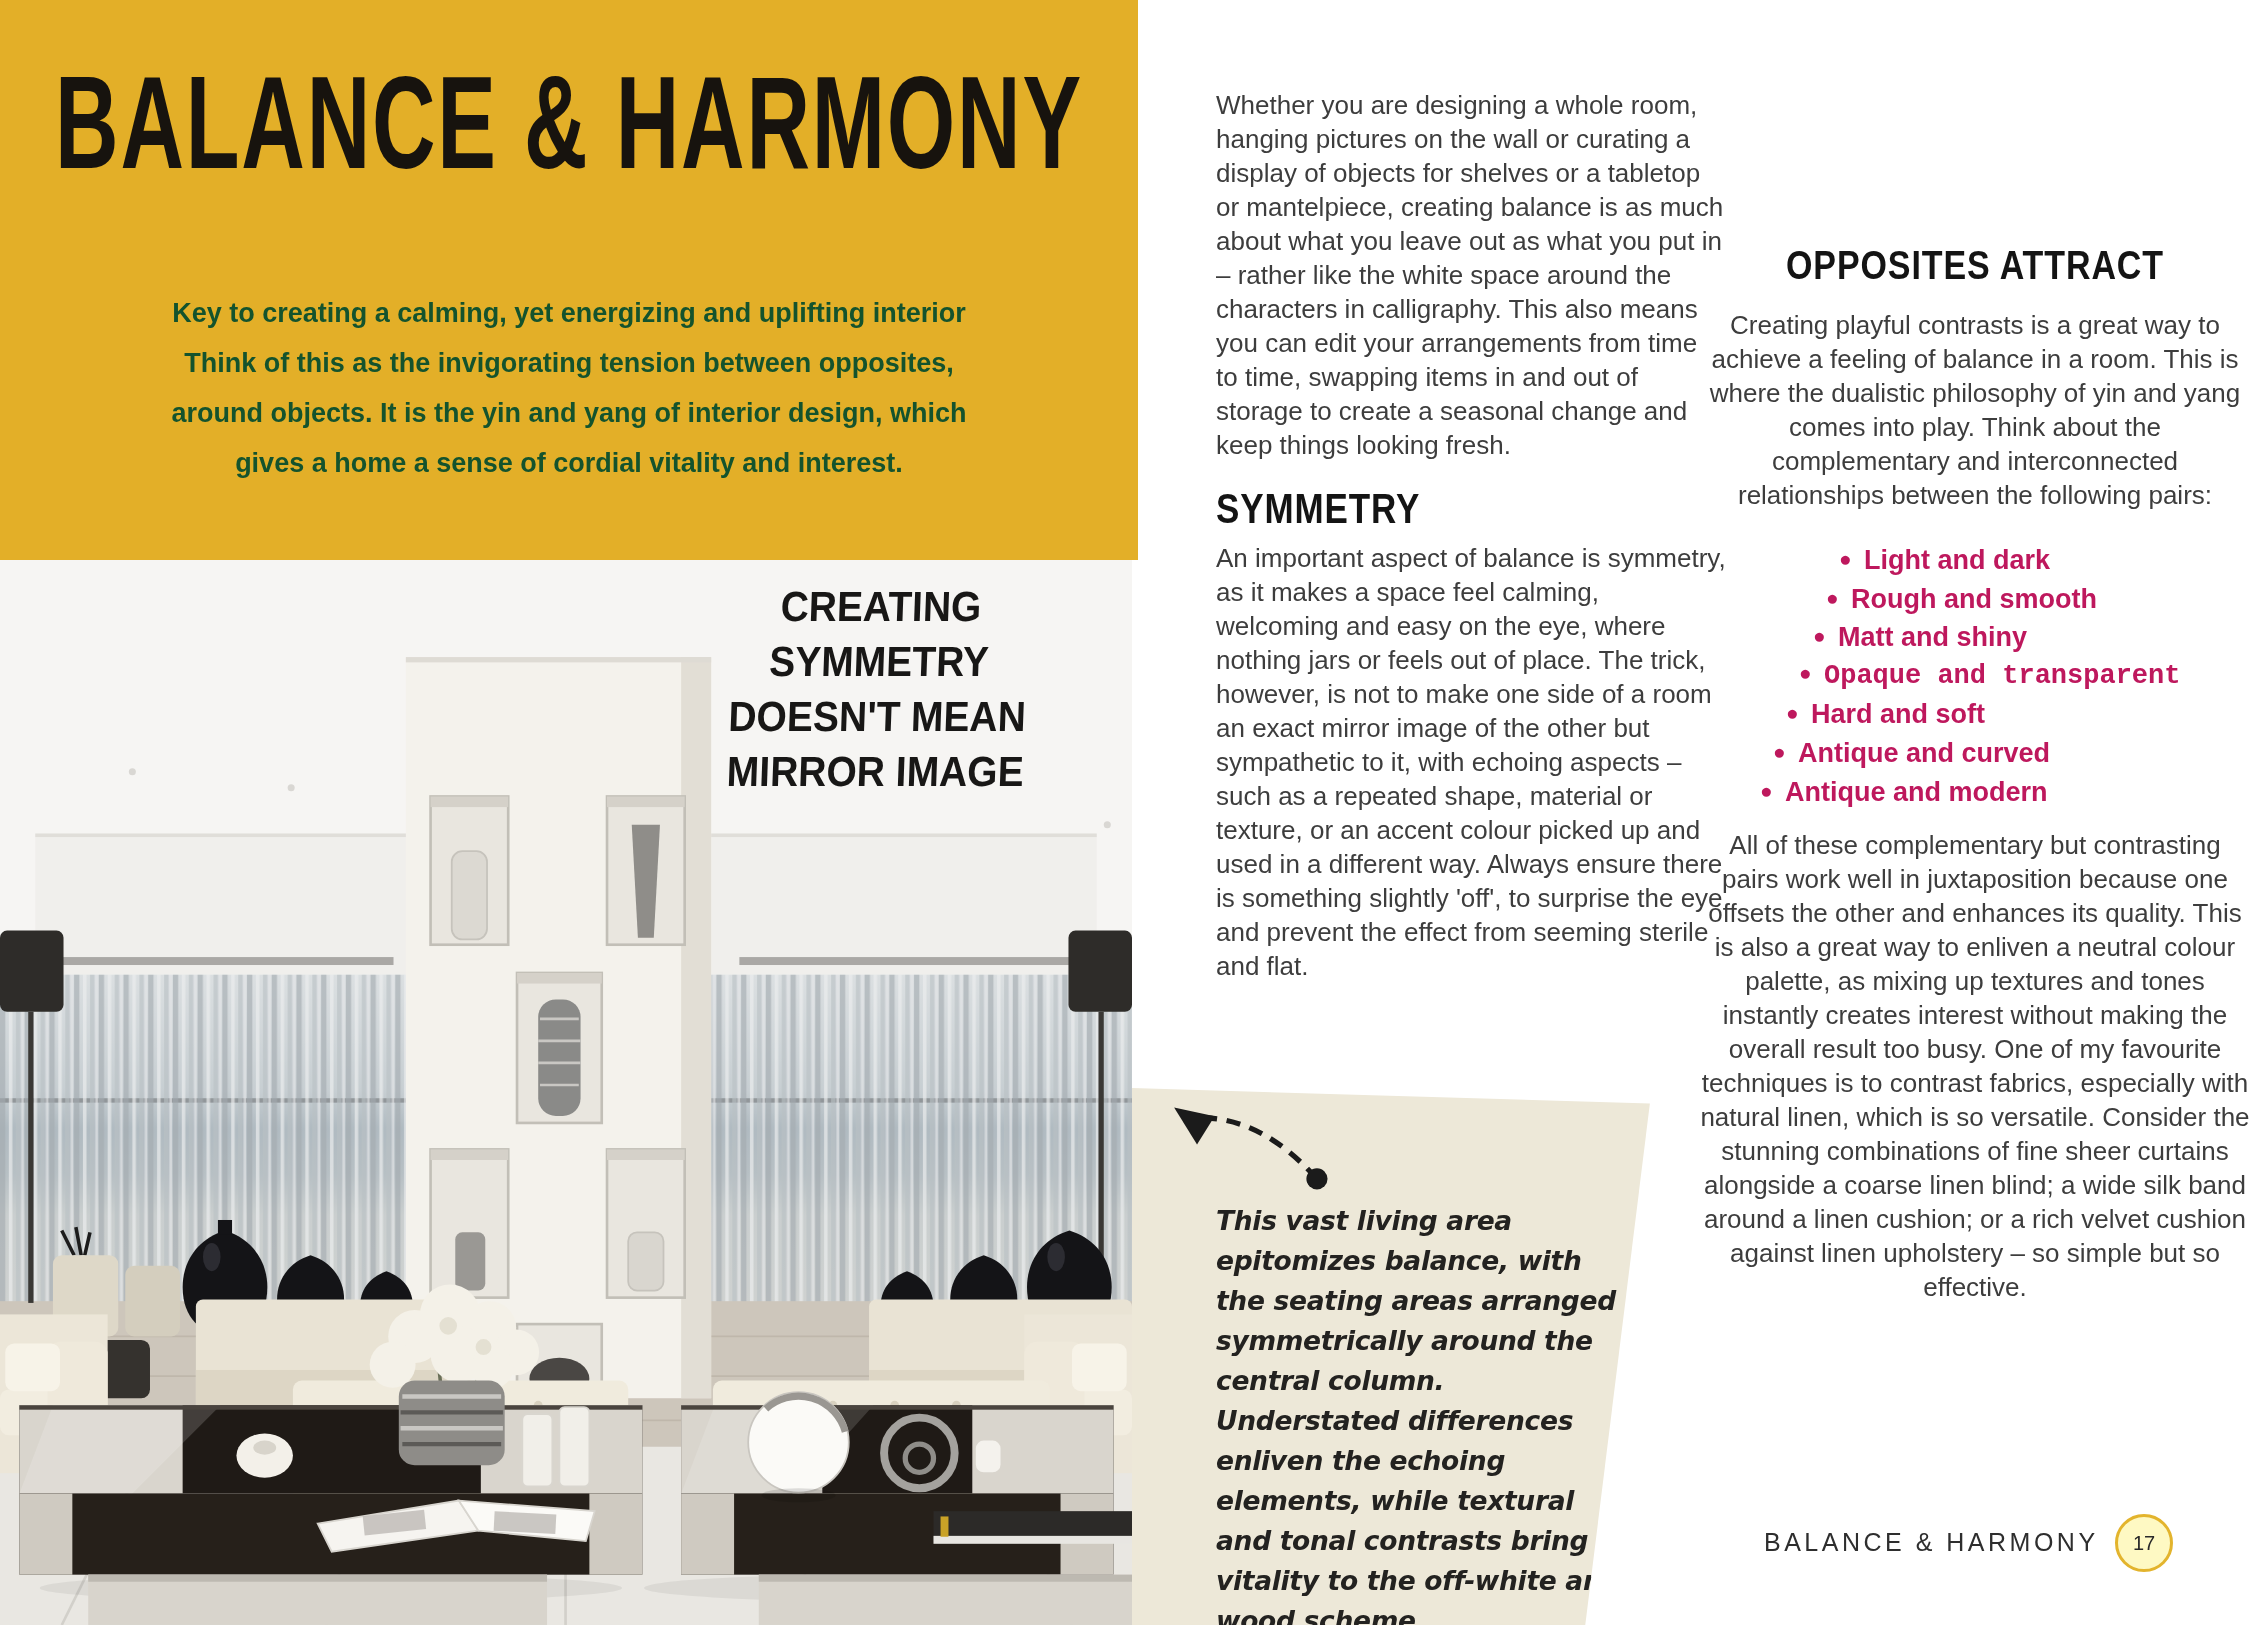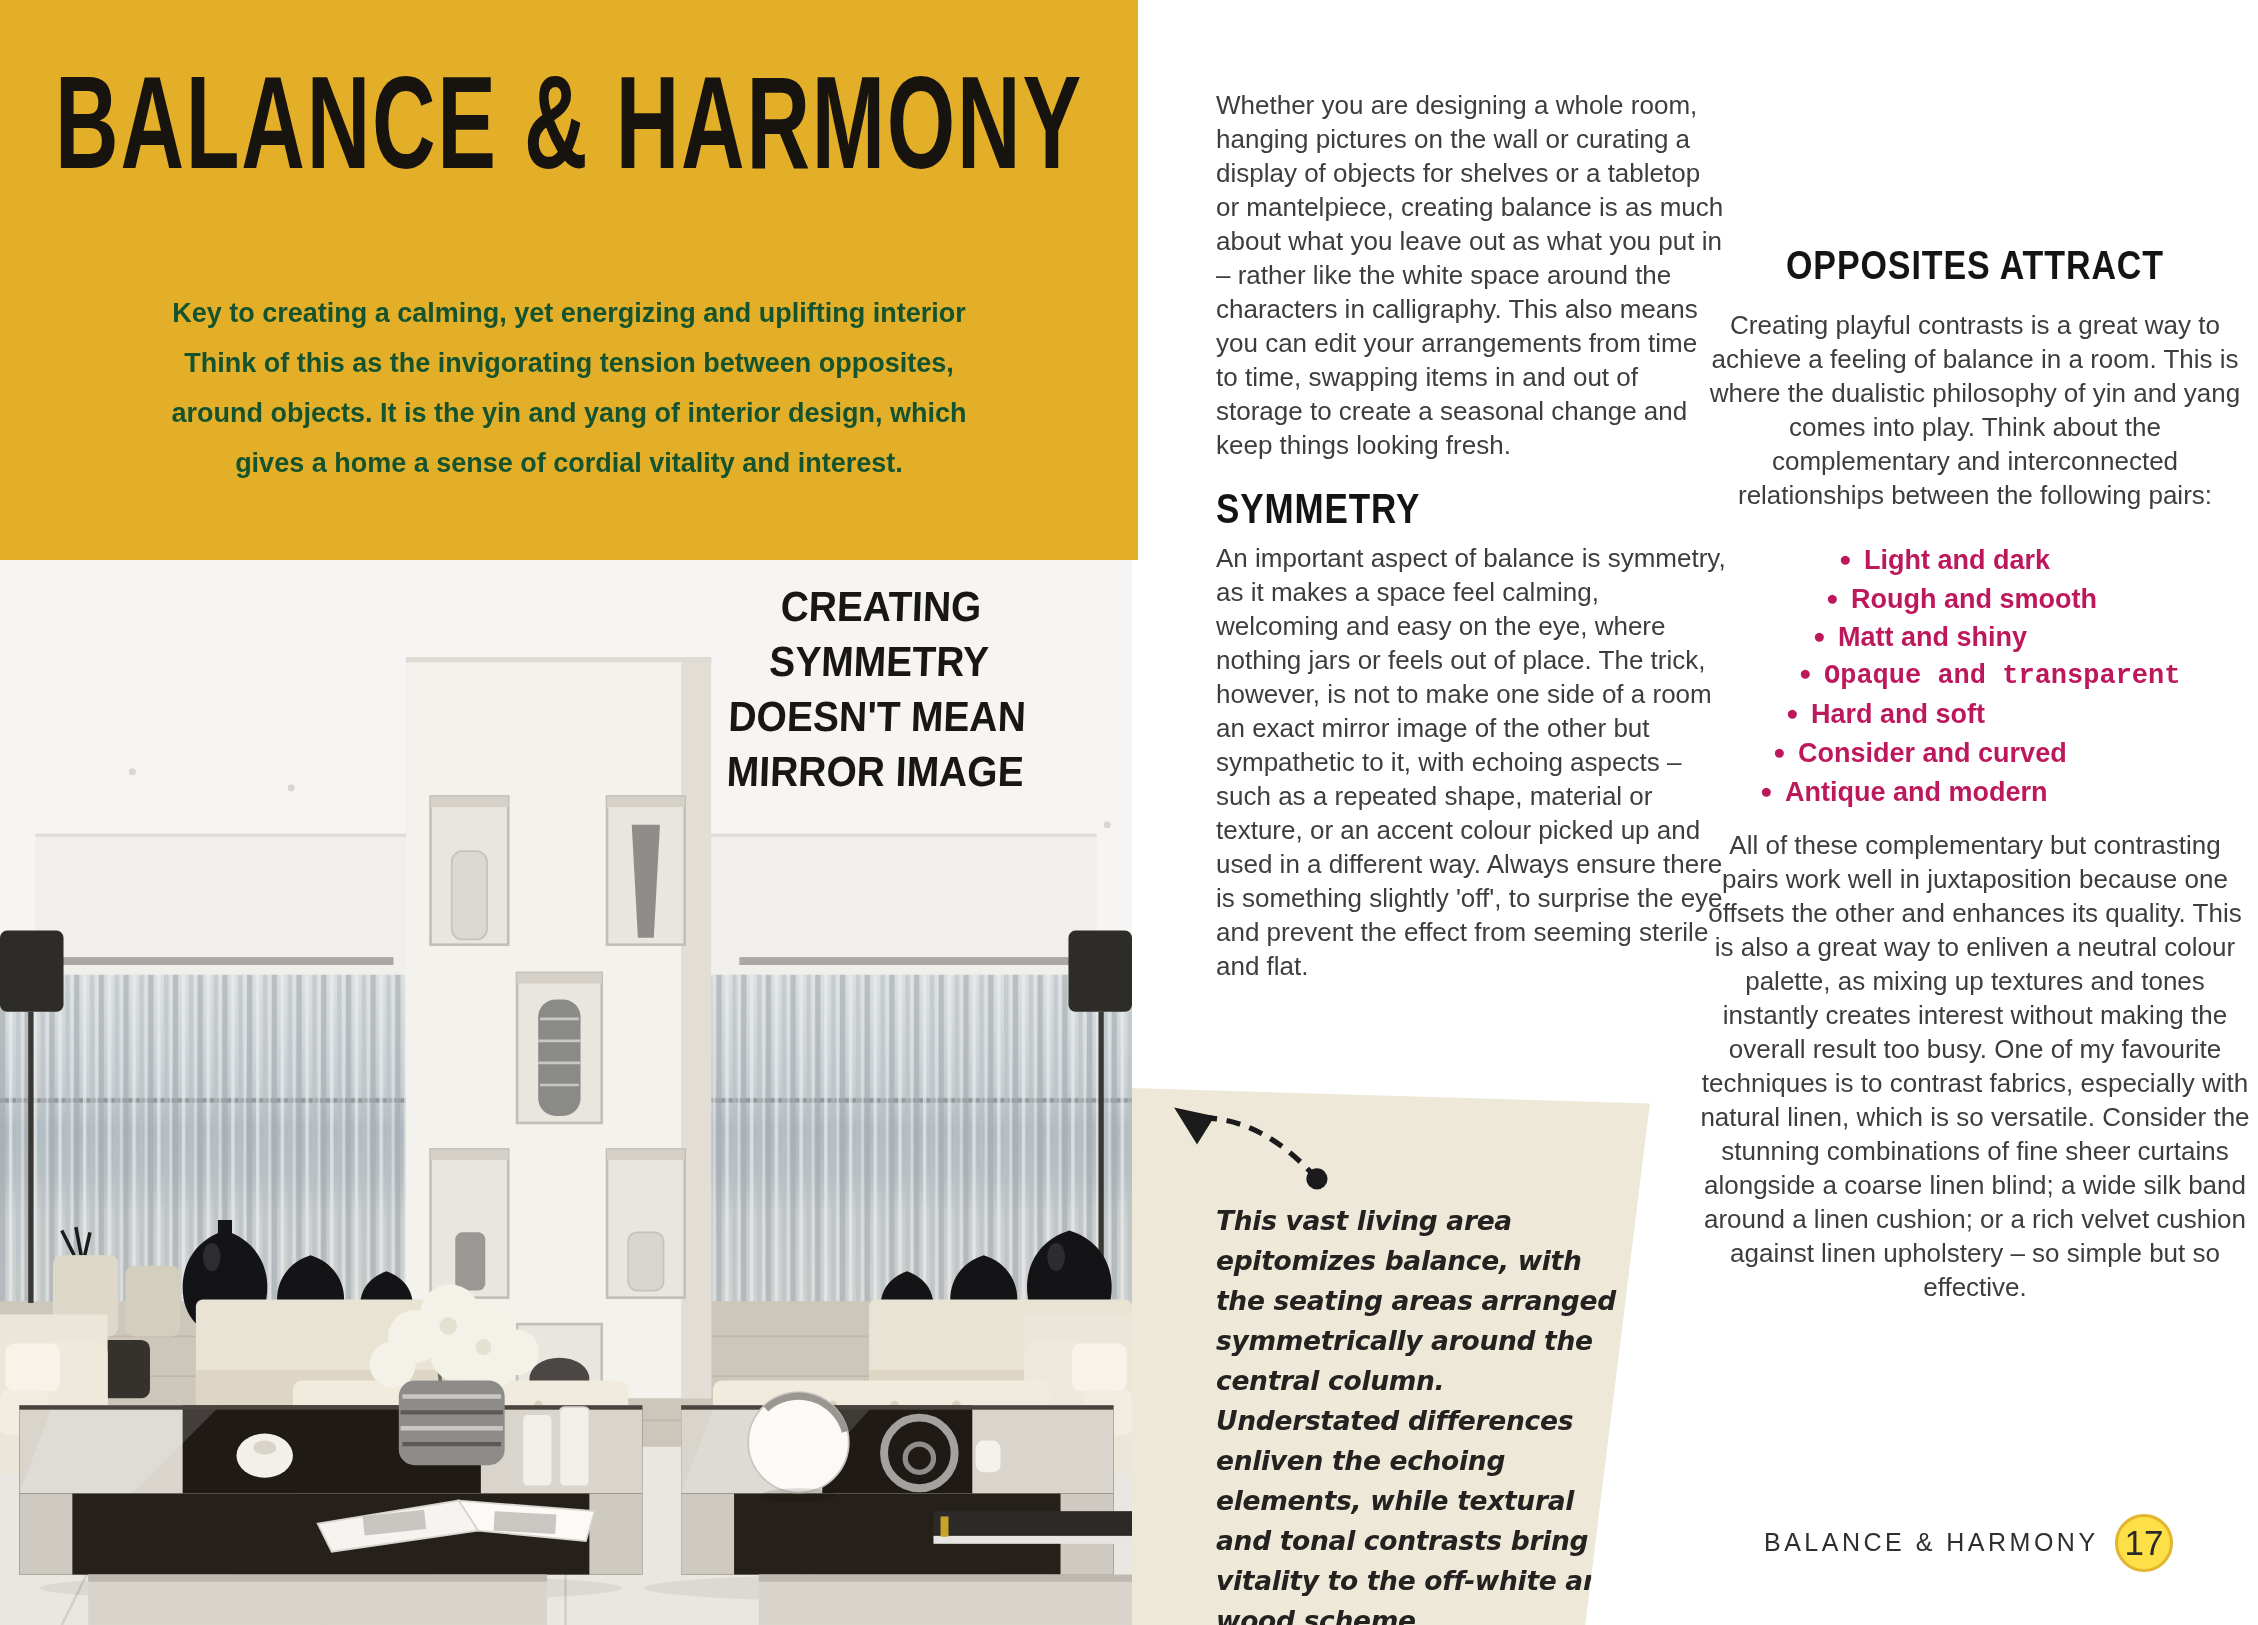--- a/index.html
+++ b/index.html
@@ -75,21 +75,21 @@
   .note-arrow{position:absolute;left:28px;top:7px;}
   
   .footer-label{
     position:absolute;left:1764px;top:1528px;width:330px;text-align:right;
     font-size:25px;letter-spacing:3.5px;color:#2e2e2e;white-space:nowrap;
   }
   .page-circle{
     position:absolute;left:2115px;top:1514px;width:58px;height:58px;box-sizing:border-box;
     border:3.5px solid #E3B42D;border-radius:50%;
     display:flex;align-items:center;justify-content:center;
-    font-size:35px;color:#2a2a2a;background:#fde047;
+    font-size:20px;color:#2a2a2a;background:#fef9c3;
   }
 </style>
 </head>
 <body>
 
 <div class="yellow-block">
   <div class="main-title">BALANCE &amp; HARMONY</div>
   <div class="intro">
     <div>Key to creating a calming, yet energizing and uplifting interior</div>
     <div>Think of this as the invigorating tension between opposites,</div>
@@ -349,21 +349,21 @@
   <div class="heading-wrap">
     <span class="heading-marker">OPPOSITES ATTRACT</span>
   </div>
   <p class="opposites-para">Creating playful contrasts is a great way to achieve a feeling of balance in a room. This is where the dualistic philosophy of yin and yang comes into play. Think about the complementary and interconnected relationships between the following pairs:</p>
   <ul class="pairs">
     <li>Light and dark</li>
     <li>Rough and smooth</li>
     <li>Matt and shiny</li>
     <li>Opaque and transparent</li>
     <li>Hard and soft</li>
-    <li>Consider and curved</li>
+    <li>Antique and curved</li>
     <li>Antique and modern</li>
   </ul>
   <p class="closing-para">All of these complementary but contrasting pairs work well in juxtaposition because one offsets the other and enhances its quality. This is also a great way to enliven a neutral colour palette, as mixing up textures and tones instantly creates interest without making the overall result too busy. One of my favourite techniques is to contrast fabrics, especially with natural linen, which is so versatile. Consider the stunning combinations of fine sheer curtains alongside a coarse linen blind; a wide silk band around a linen cushion; or a rich velvet cushion against linen upholstery – so simple but so effective.</p>
 </div>
 
 <div class="note-panel">
   <svg class="note-arrow" width="194" height="106" viewBox="0 0 220 120">
     <path d="M178,95 Q118,28 52,26" fill="none" stroke="#1b1b1b" stroke-width="6" stroke-dasharray="16 11"></path>
     <circle cx="178" cy="95" r="12" fill="#1b1b1b"></circle>
     <polygon points="16,14 62,24 42,56" fill="#1b1b1b"></polygon>

